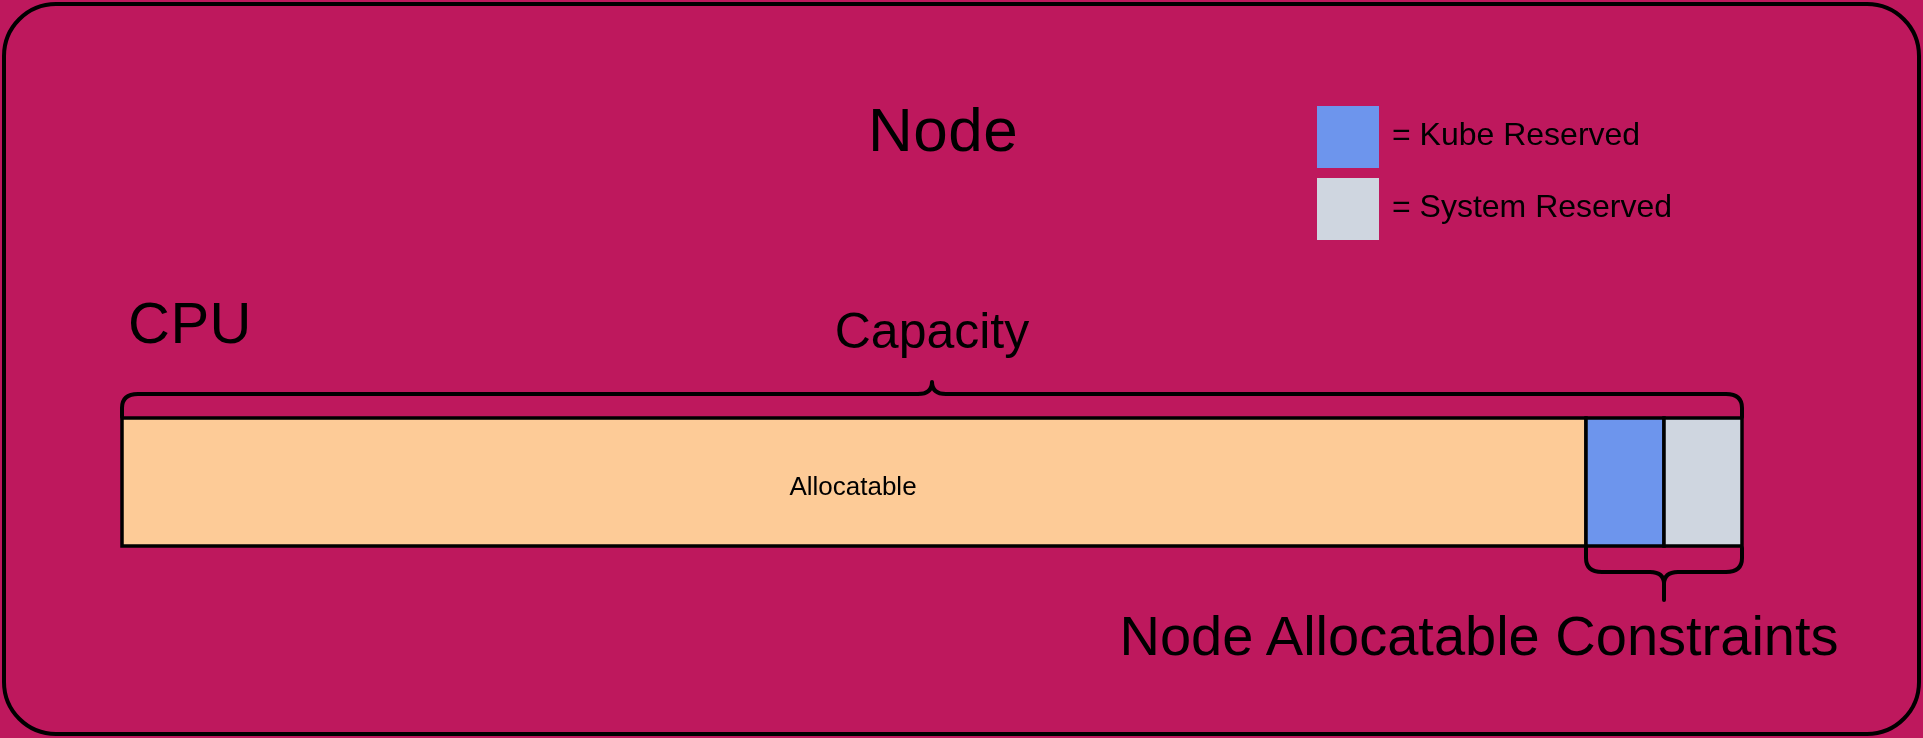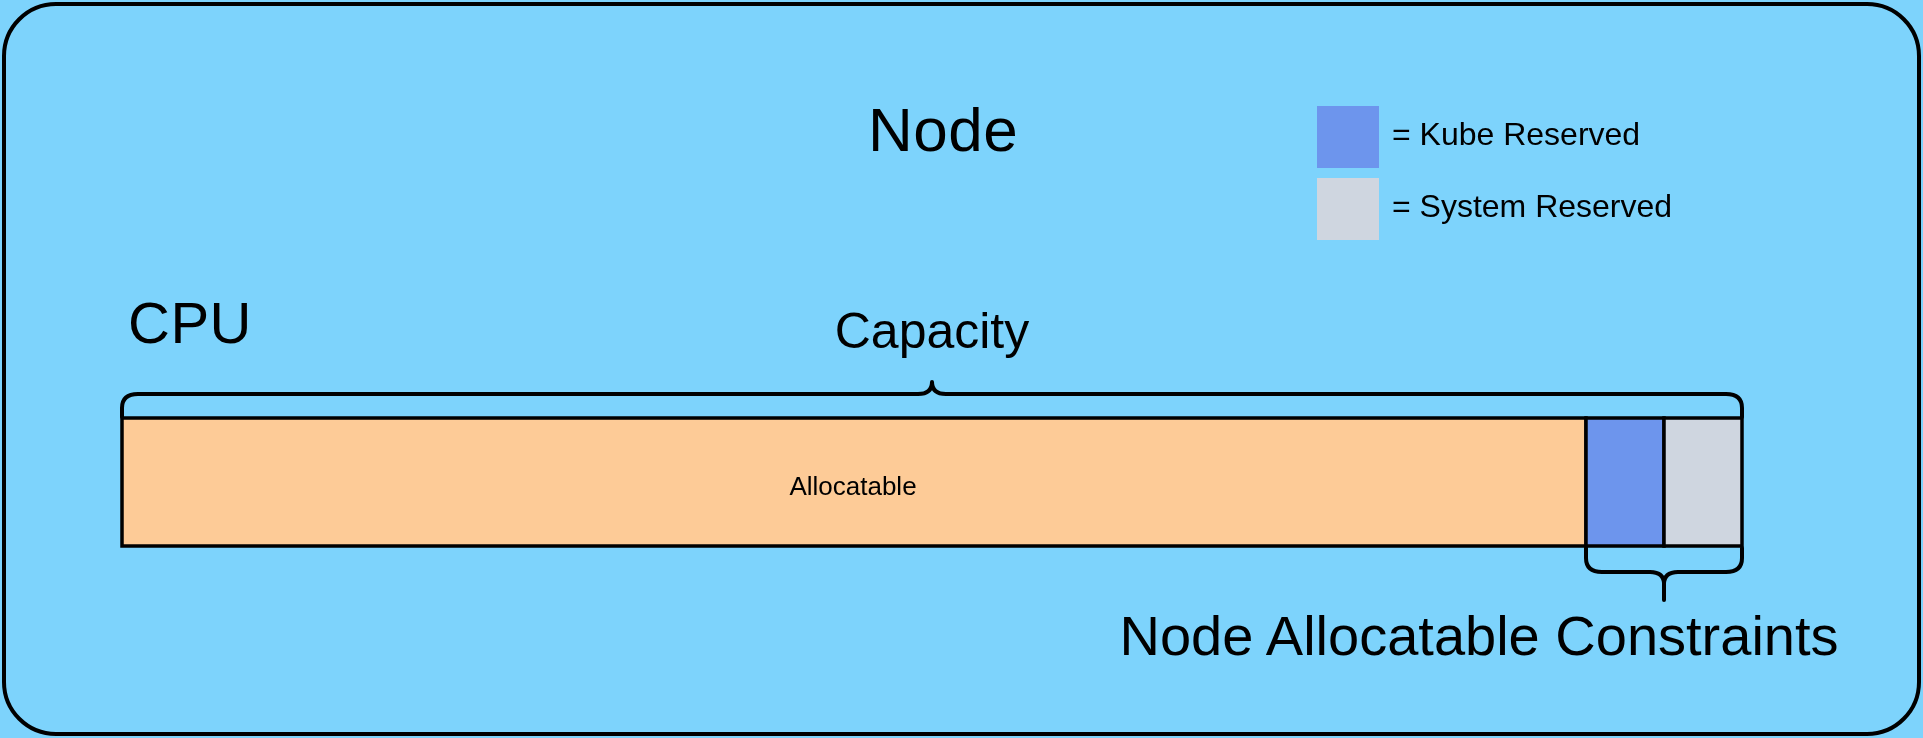--- a/index.html
+++ b/index.html
@@ -10,21 +10,21 @@
   }
   body {
     font-family: "Liberation Sans", sans-serif;
     -webkit-font-smoothing: antialiased;
   }
   #diagram-root {
     position: relative;
     width: 1923px;
     height: 738px;
     overflow: hidden;
-    background: #7dd3fc;
+    background: #be185d;
   }
   #diagram-svg {
     position: absolute;
     left: 0;
     top: 0;
     width: 1923px;
     height: 738px;
   }
   .txt {
     fill: #000000;

